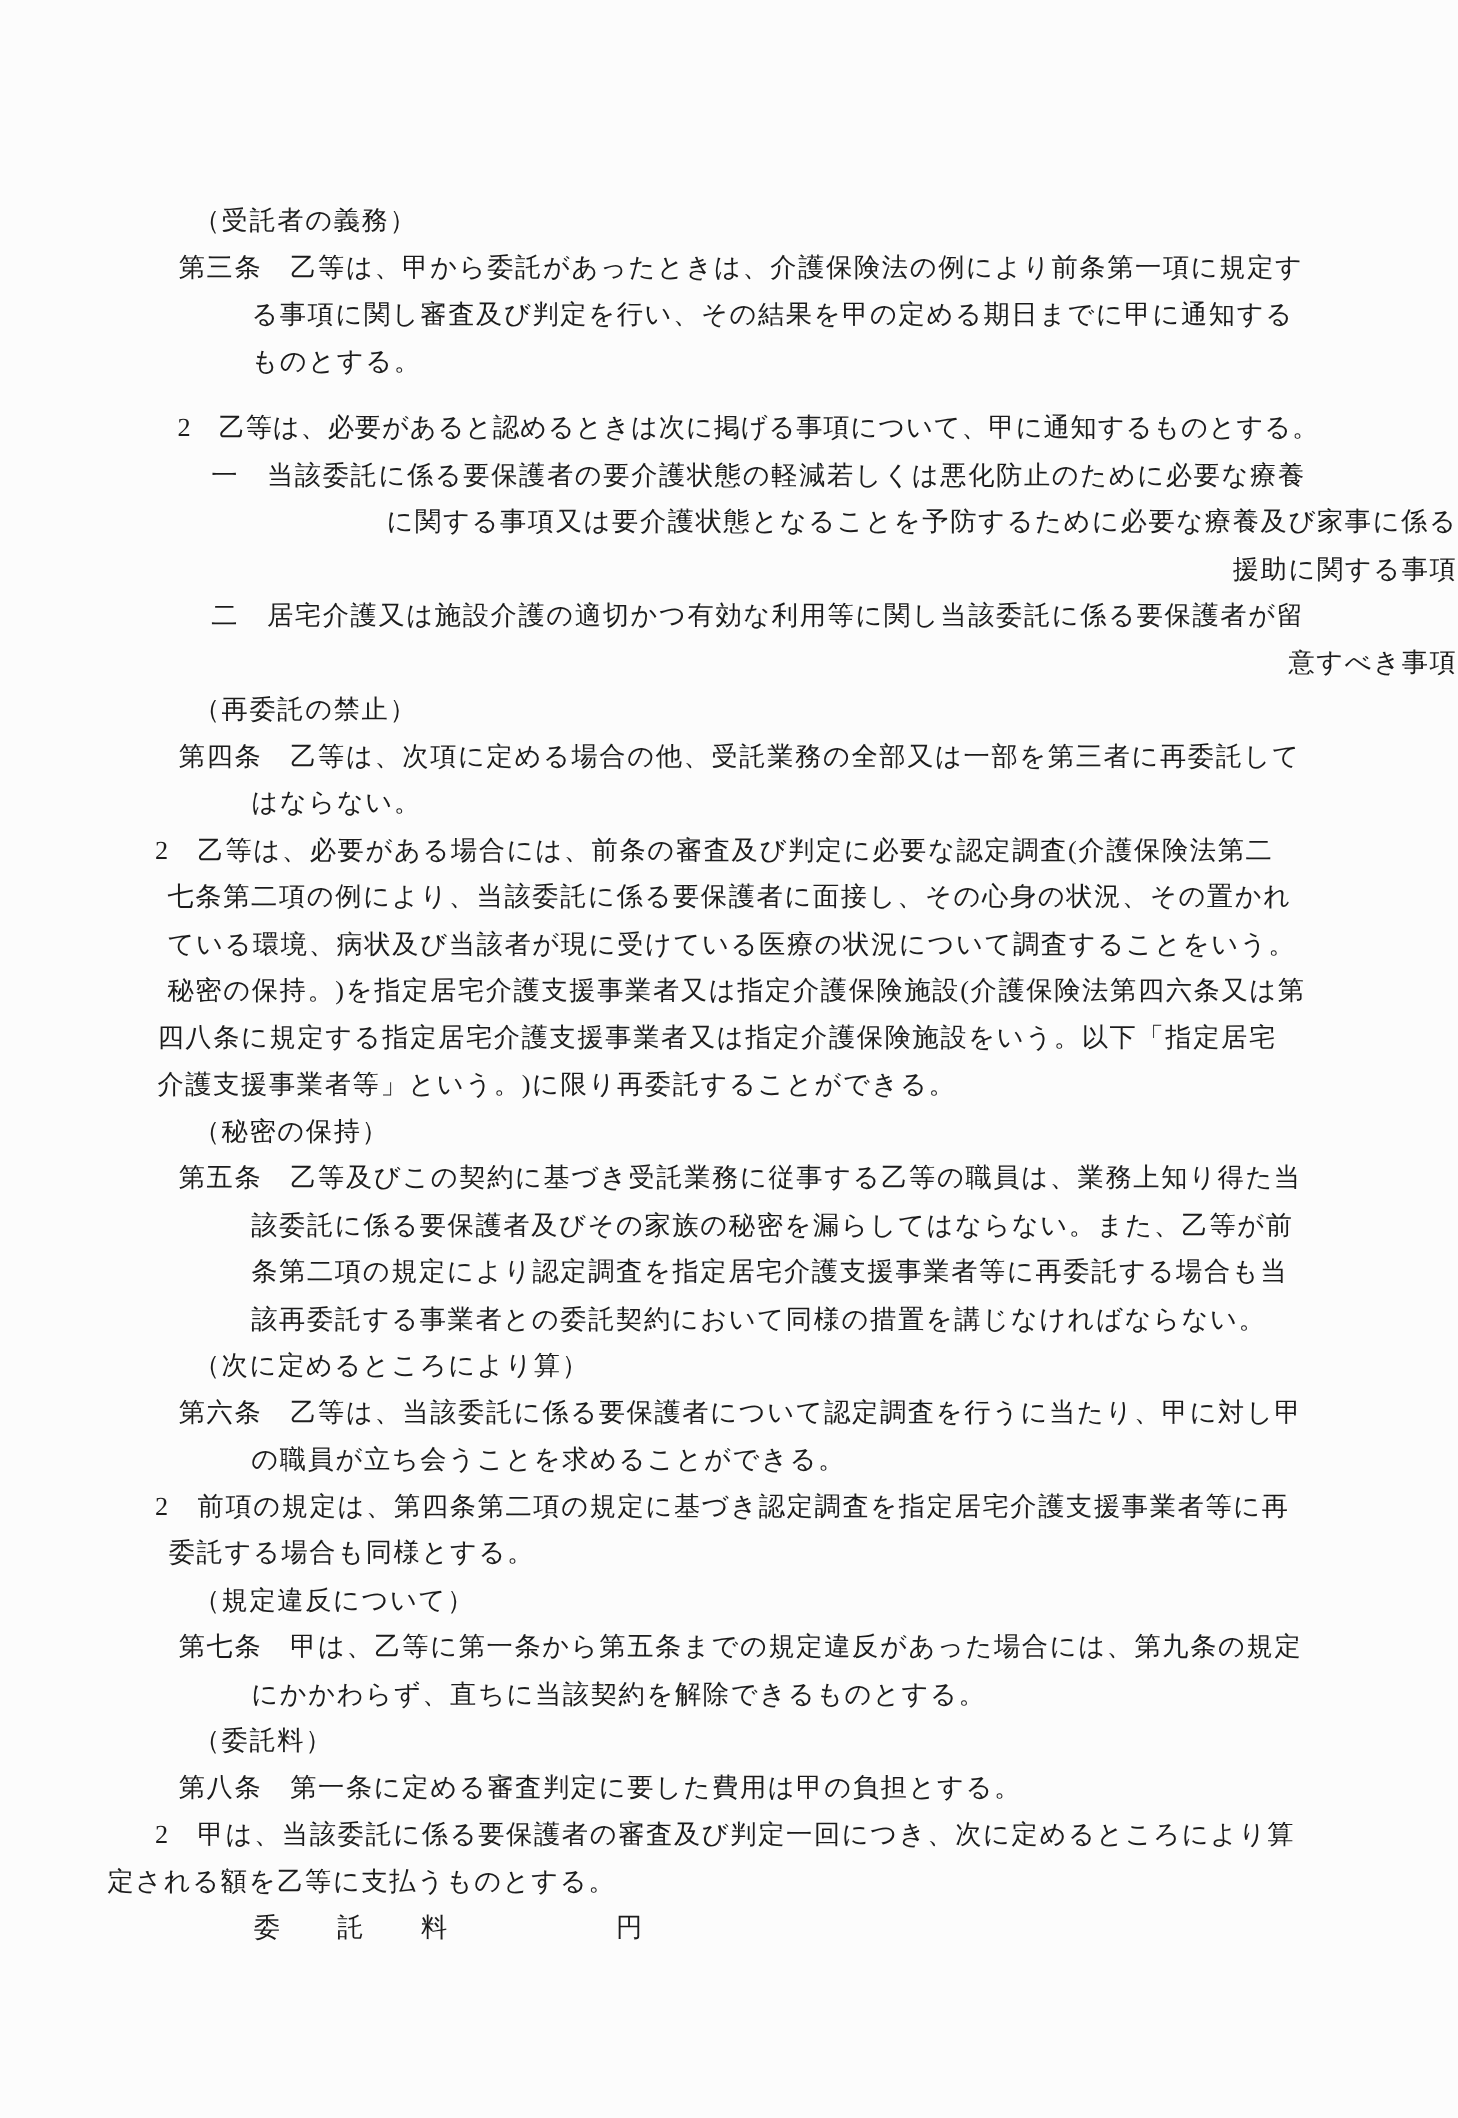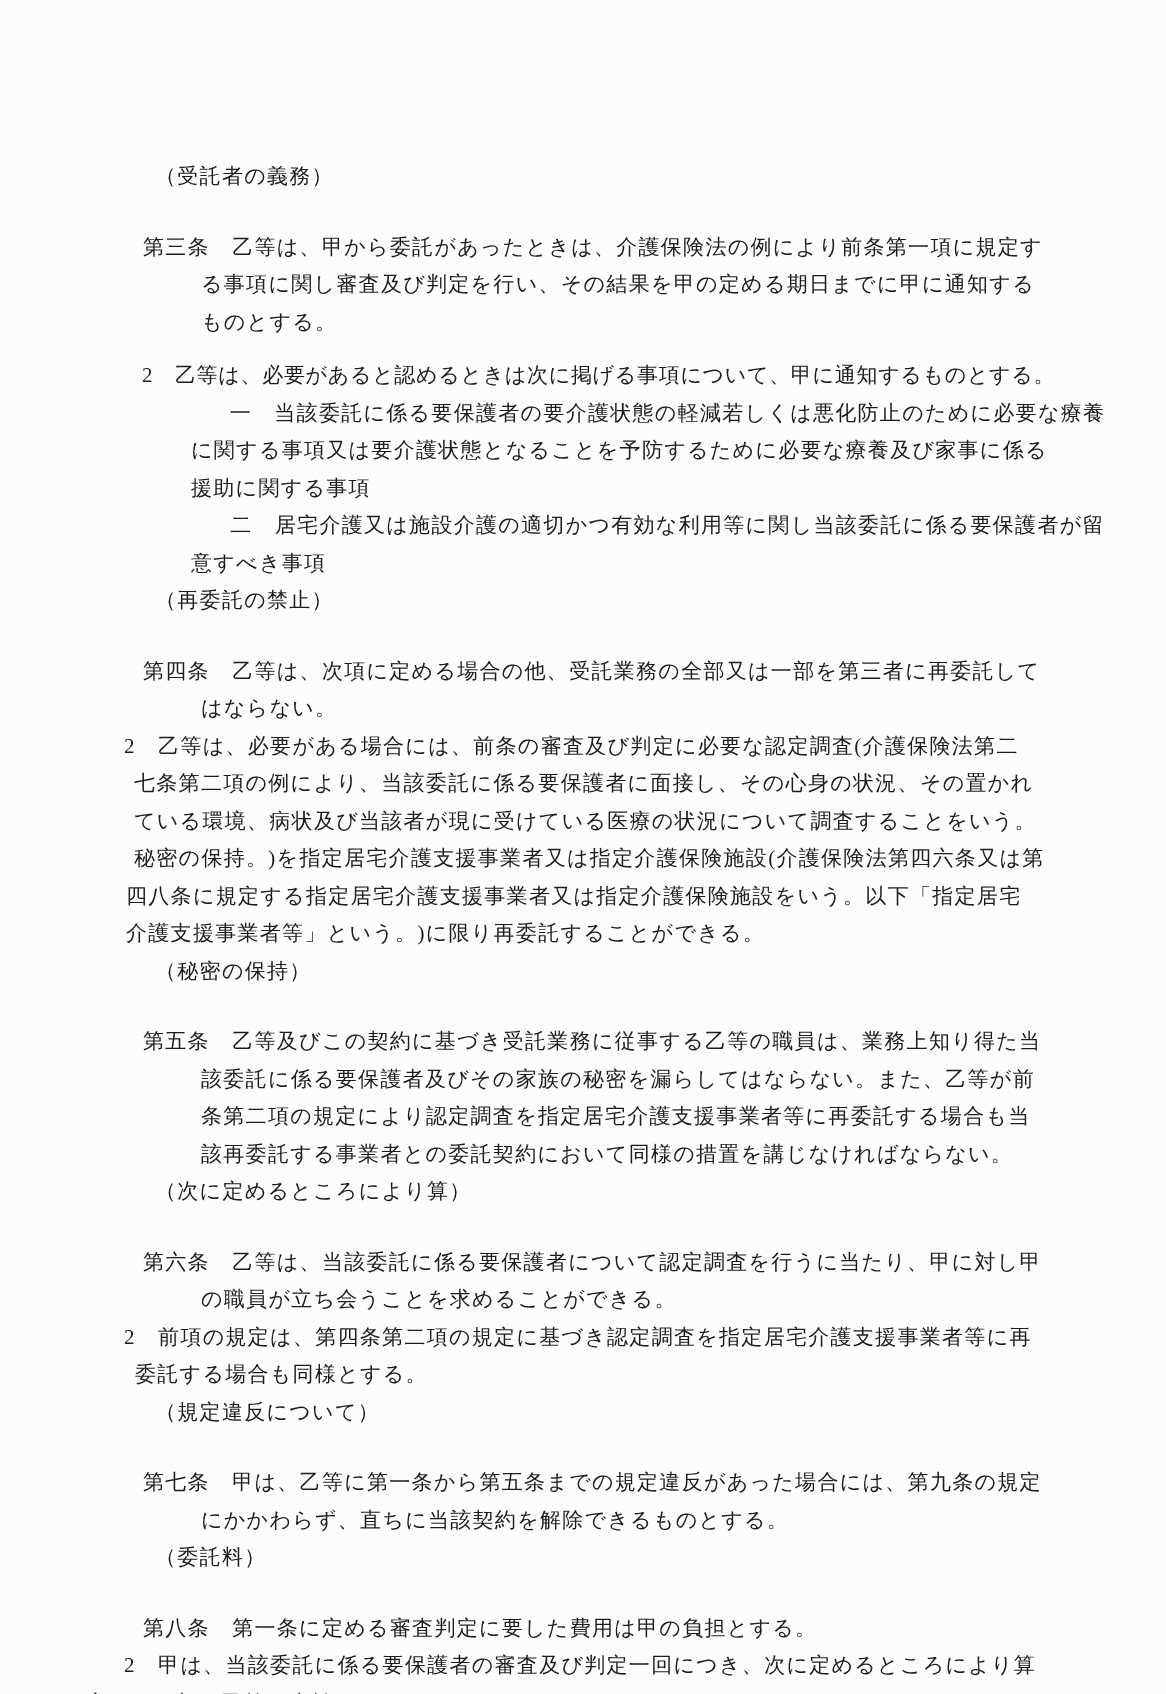--- a/index.html
+++ b/index.html
@@ -28,25 +28,25 @@
     height: 37.5px;
     line-height: 37.5px;
     white-space: pre;
     letter-spacing: 1.3px;
     -webkit-font-smoothing: none;
   }
   .line.tight { letter-spacing: 0.7px; }
 
   
   .ind-header { padding-left: 155px; } 
-  .ind-art    { padding-left: 143px; margin-top: 33px; } 
+  .ind-art    { padding-left: 143px; } 
   .ind-artc   { padding-left: 201px; } 
   .ind-n2a    { padding-left: 142px; margin-top: 16px; } 
-  .ind-item   { padding-left: 169px; text-align: center; } 
-  .ind-itemc  { padding-left: 191px; } 
+  .ind-item   { padding-left: 169px; } 
+  .ind-itemc  { padding-left: 191px; text-align: right; } 
   .ind-n2b    { padding-left: 124px; } 
   .ind-n2bc1  { padding-left: 134px; } 
   .ind-n2bc2  { padding-left: 126px; } 
   .ind-n2bc3  { padding-left: 135px; } 
   .ind-n2bc4  { padding-left: 86px; } 
   .ind-fee    { padding-left: 203px; } 
 </style>
 </head>
 <body style="background: rgb(252, 252, 252);">
 

